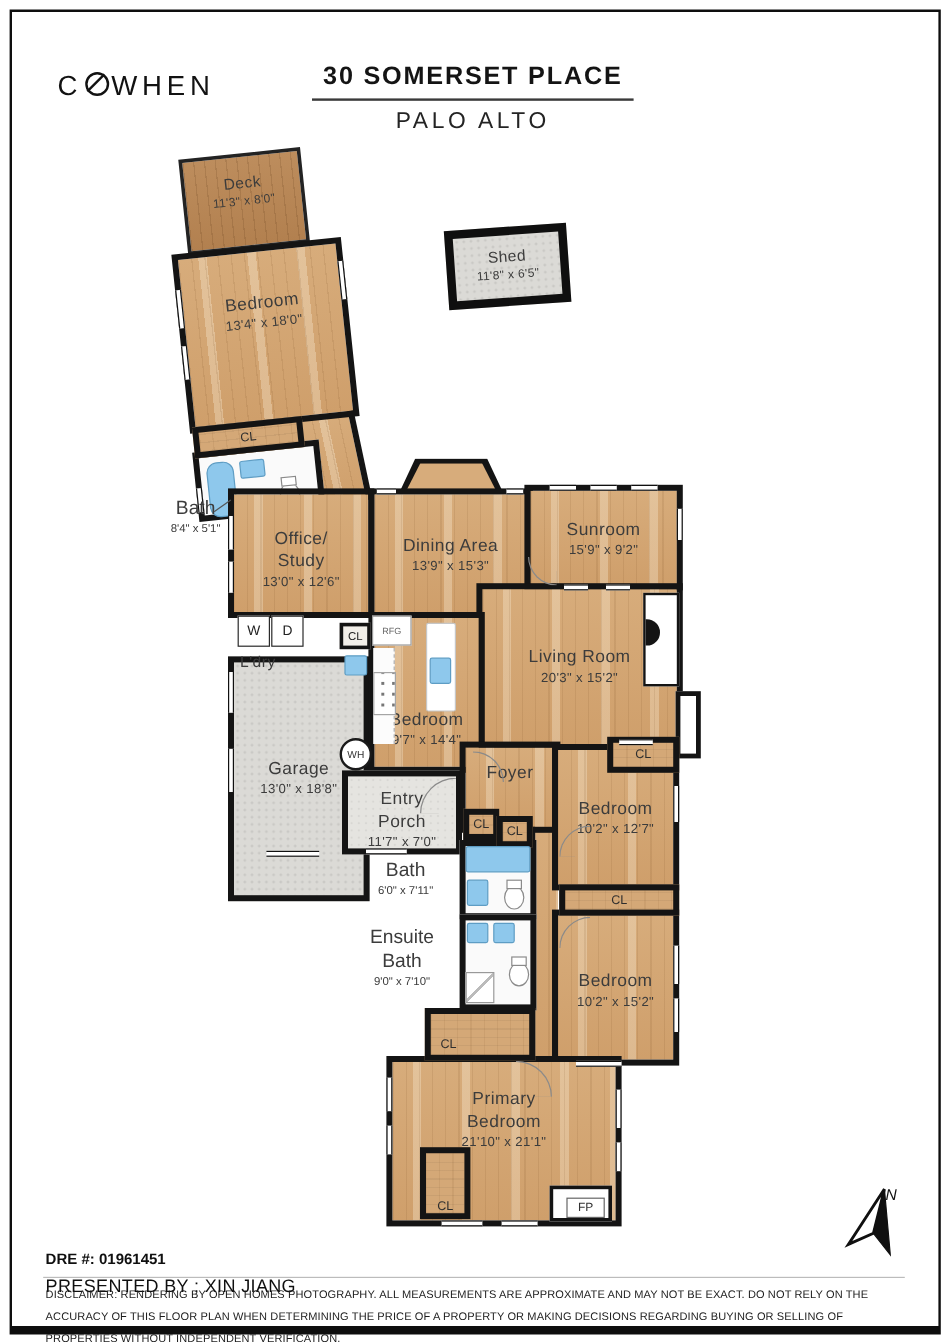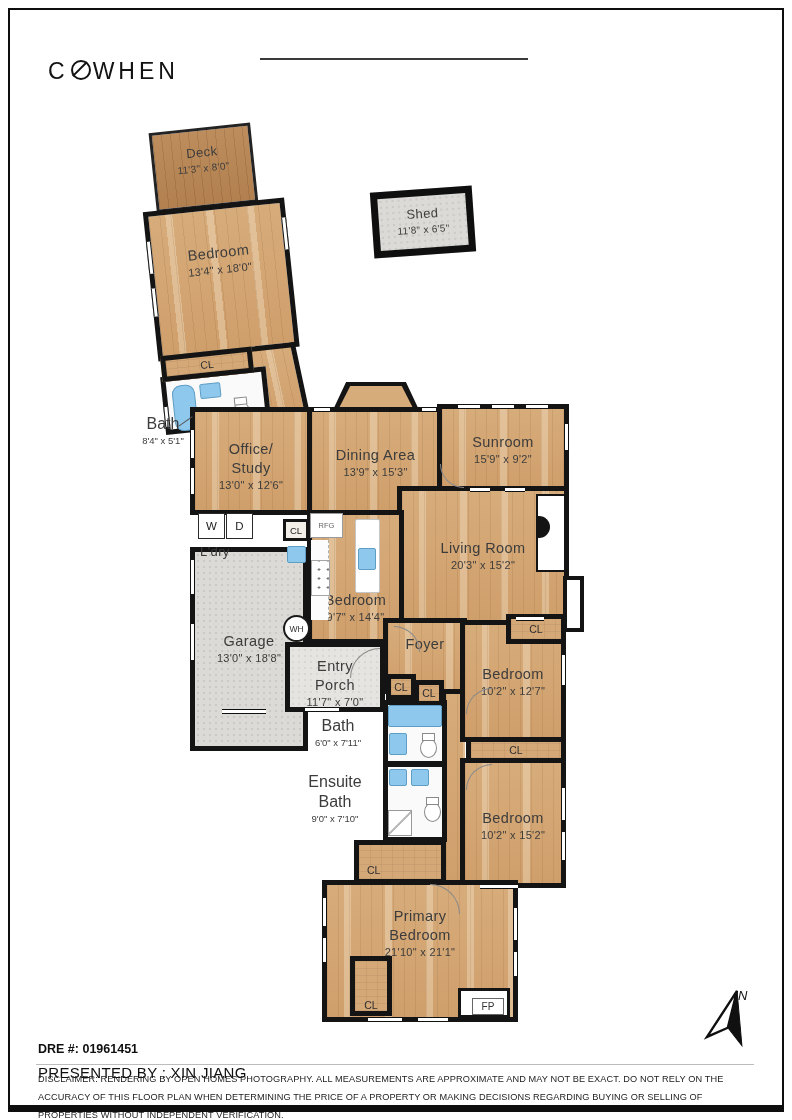--- a/index.html
+++ b/index.html
@@ -151,21 +151,23 @@
   #fdivider{left:36px;top:1064px;width:718px;height:1px;background:#bcbcbc;z-index:3;}
   #disclaimer{left:38px;top:1071px;width:716px;font-size:9.2px;font-weight:500;line-height:1.95;color:#1c1c1c;letter-spacing:.1px;z-index:3;}
 </style>
 </head>
 <body>
 
 <div class="abs" id="frame"></div>
 
 <div class="abs" id="logo"><span>C</span><span class="logo-o"></span><span>WHEN</span></div>
 <div class="abs" id="title-block">
+  <div id="title">30 SOMERSET PLACE</div>
   <div id="title-rule"></div>
+  <div id="subtitle">PALO ALTO</div>
 </div>
 
 <div class="abs" id="wing">
   <div class="room wood-dark" id="deck">
     <div class="rlabel sm" style="top:14px;">
       <div class="rname">Deck</div>
       <div class="rdims">11'3" x 8'0"</div>
     </div>
   </div>
   <div class="room wood" id="wbed">

